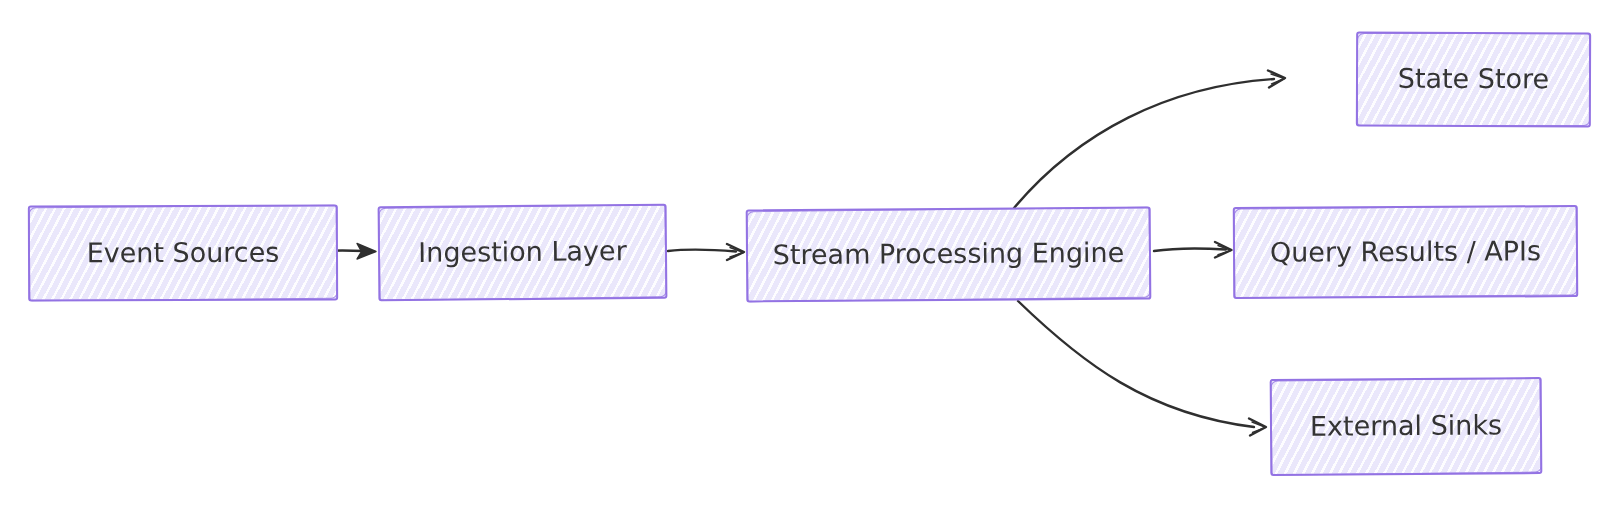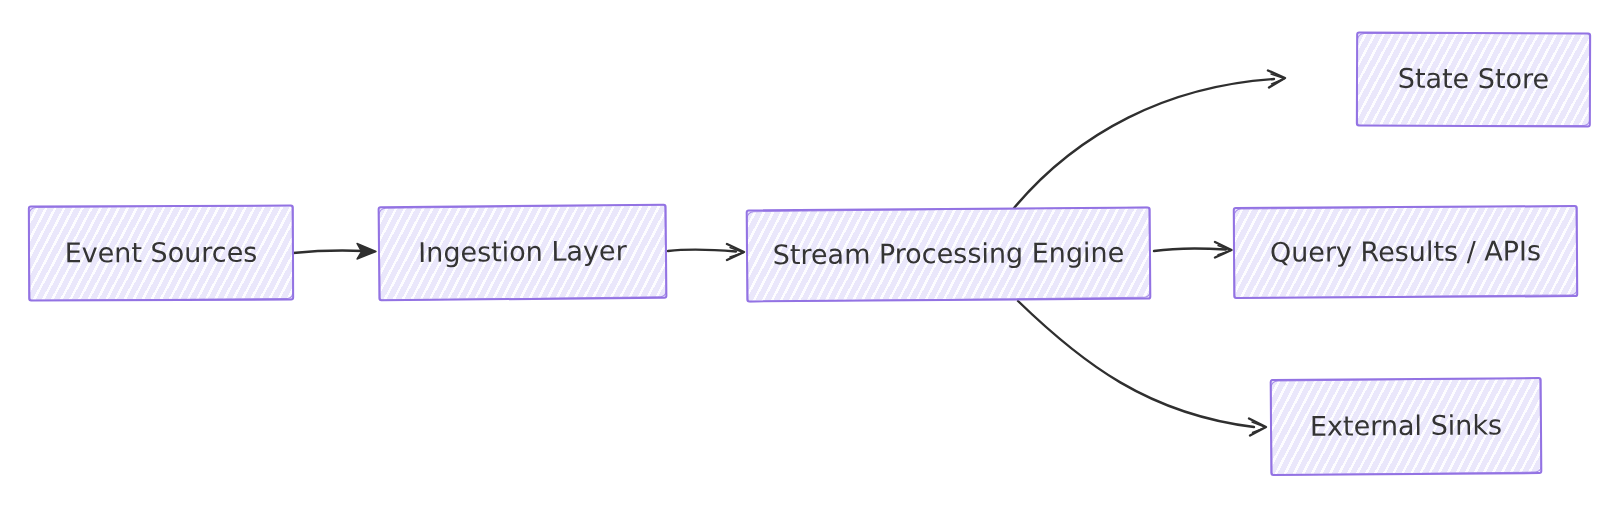--- a/index.html
+++ b/index.html
@@ -52,21 +52,21 @@
     border-radius: 7px 3px 6px 3px;
     transform: rotate(-0.25deg);
     pointer-events: none;
   }
   .node-label {
     position: relative;
     padding: 0 10px;
     white-space: nowrap;
   }
 
-  #node-event-sources          { left:   28px; top: 205px; width: 266px; height:  96px; transform: rotate(-0.2deg); }
+  #node-event-sources          { left:   28px; top: 205px; width: 310px; height:  96px; transform: rotate(-0.2deg); }
   #node-ingestion-layer        { left:  378px; top: 205px; width: 289px; height:  95px; transform: rotate(-0.5deg); }
   #node-stream-processing     { left:  746px; top: 208px; width: 405px; height:  93px; transform: rotate(-0.4deg); }
   #node-state-store            { left: 1356px; top:  32px; width: 235px; height:  95px; transform: rotate(0.2deg);  }
   #node-query-results          { left: 1233px; top: 206px; width: 345px; height:  92px; transform: rotate(-0.3deg); }
   #node-external-sinks         { left: 1270px; top: 378px; width: 272px; height:  97px; transform: rotate(-0.4deg); }
 </style>
 </head>
 <body>
 
 <div class="canvas">

